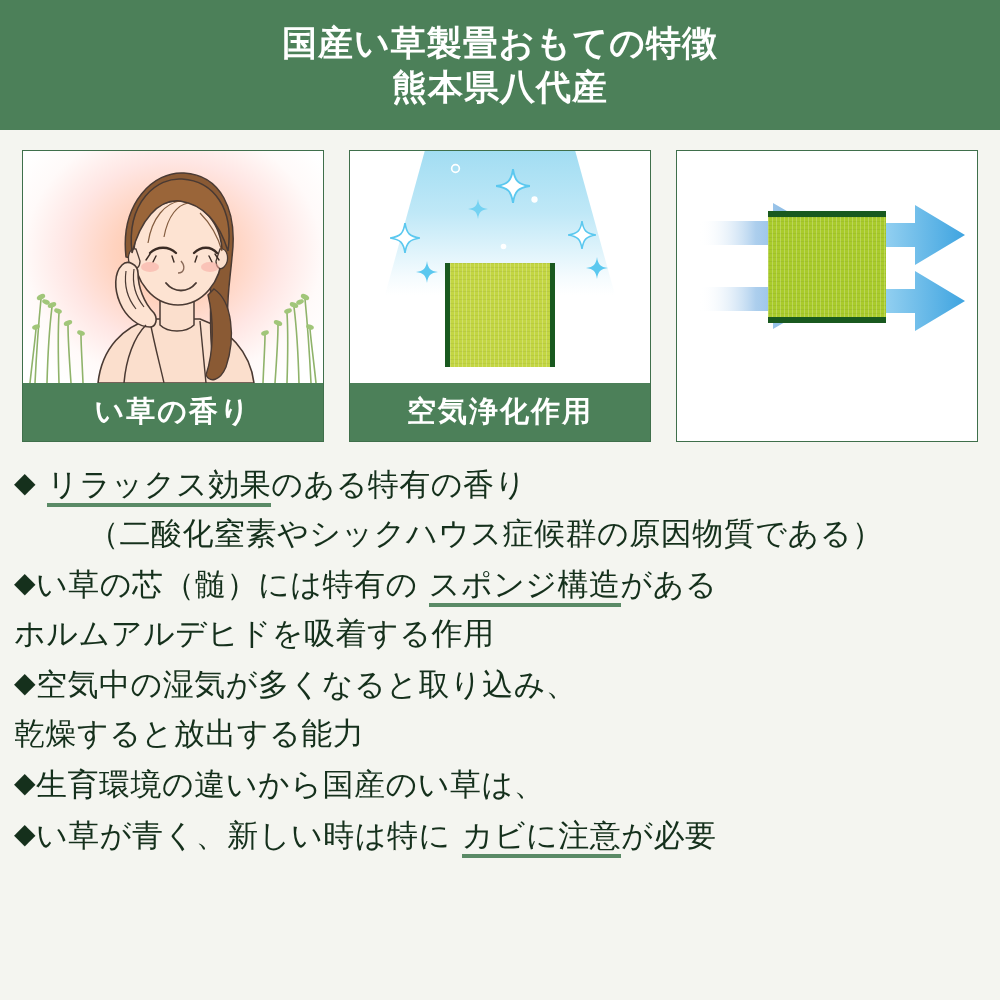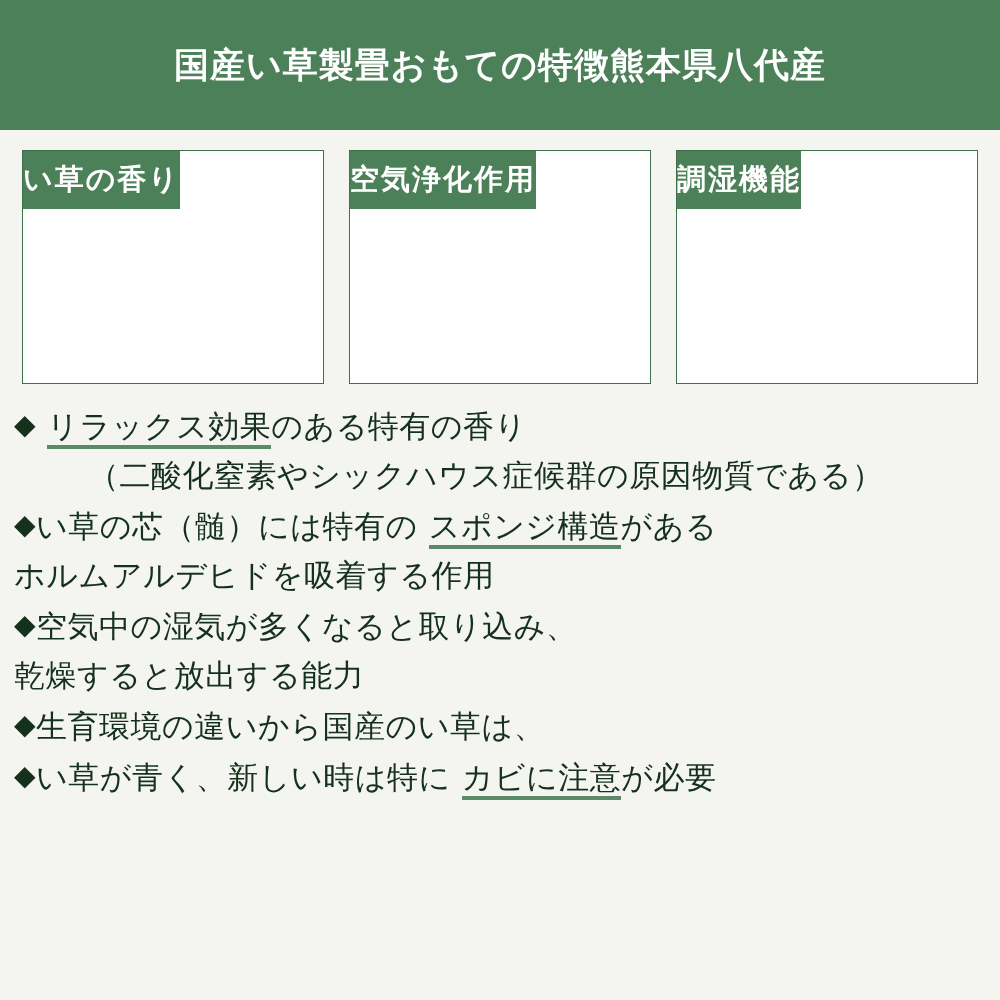--- a/index.html
+++ b/index.html
@@ -14,21 +14,21 @@
     overflow: hidden;
     position: relative;
   }
 
   
   .header {
     width: 1000px;
     height: 130px;
     background: #4c8059;
     display: flex;
-    flex-direction: row;
+    flex-direction: column;
     align-items: center;
     justify-content: center;
     box-sizing: border-box;
   }
   .header-line {
     color: #ffffff;
     font-weight: bold;
     font-size: 35px;
     line-height: 44px;
     letter-spacing: 1px;
@@ -43,21 +43,21 @@
     padding: 20px 22px 0 22px;
     box-sizing: border-box;
     width: 1000px;
   }
   .card {
     width: 302px;
     border: 1px solid #3f6f4b;
     box-sizing: border-box;
     background: #ffffff;
     display: flex;
-    flex-direction: row;
+    flex-direction: column;
   }
   .card-art {
     position: relative;
     height: 232px;
     overflow: hidden;
     background: #ffffff;
   }
   .card-label {
     height: 58px;
     background: #4c8059;
@@ -336,21 +336,20 @@
         </defs>
 
         <path d="M22 70 L 96 70 L 96 52 L 148 82 L 96 112 L 96 94 L 22 94 Z" fill="url(#fadeIn)"></path>
         <path d="M22 136 L 96 136 L 96 118 L 148 148 L 96 178 L 96 160 L 22 160 Z" fill="url(#fadeIn)"></path>
 
         <path d="M196 72 L 238 72 L 238 54 L 288 84 L 238 114 L 238 96 L 196 96 Z" fill="url(#fadeOut)"></path>
         <path d="M196 138 L 238 138 L 238 120 L 288 150 L 238 180 L 238 162 L 196 162 Z" fill="url(#fadeOut)"></path>
       </svg>
       <div class="tatami3"></div>
     </div>
-    <div class="card-label">調湿機能</div>
   </div>
 
 </div>
 
 <div class="body-text">
     <div class="line"><span class="diamond">◆</span><span class="u">リラックス効果</span><span>のある特有の香り</span></div>
     <div class="line indent1"><span>（二酸化窒素やシックハウス症候群の原因物質である）</span></div>
     <div class="line"><span class="diamond">◆</span><span>い草の芯（髄）には特有の</span><span class="u">スポンジ構造</span><span>がある</span></div>
     <div class="line right"><span>ホルムアルデヒドを吸着する作用</span></div>
     <div class="line"><span class="diamond">◆</span><span>空気中の湿気が多くなると取り込み、</span></div>

